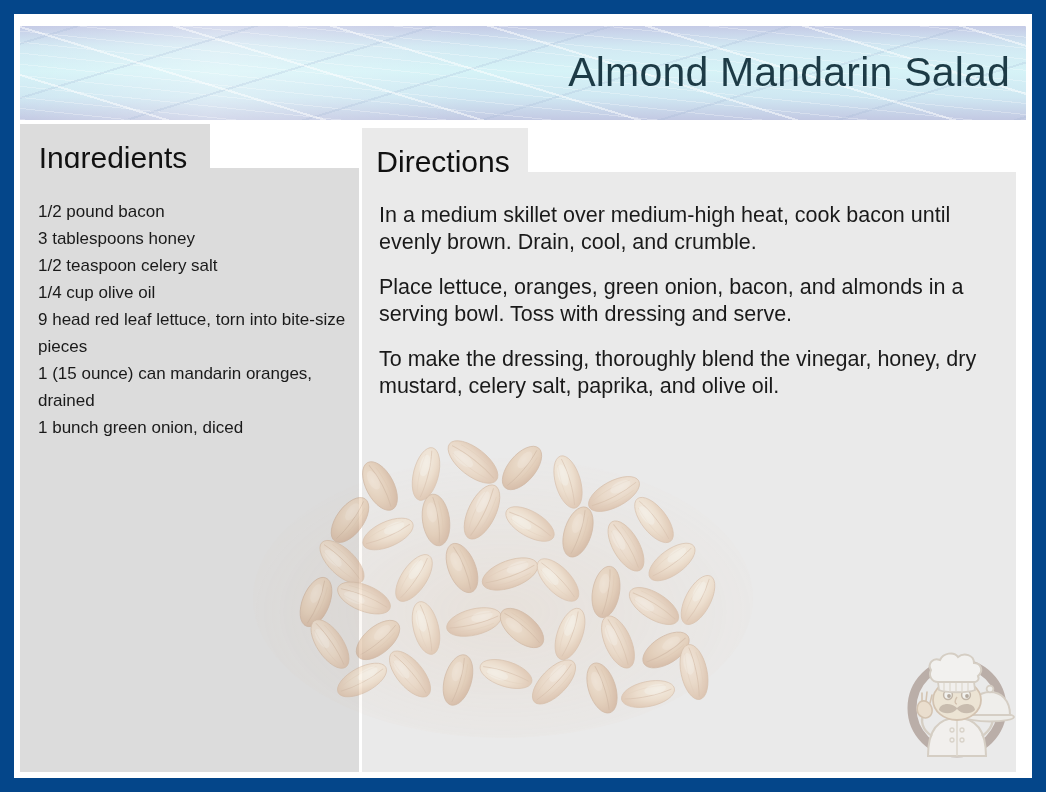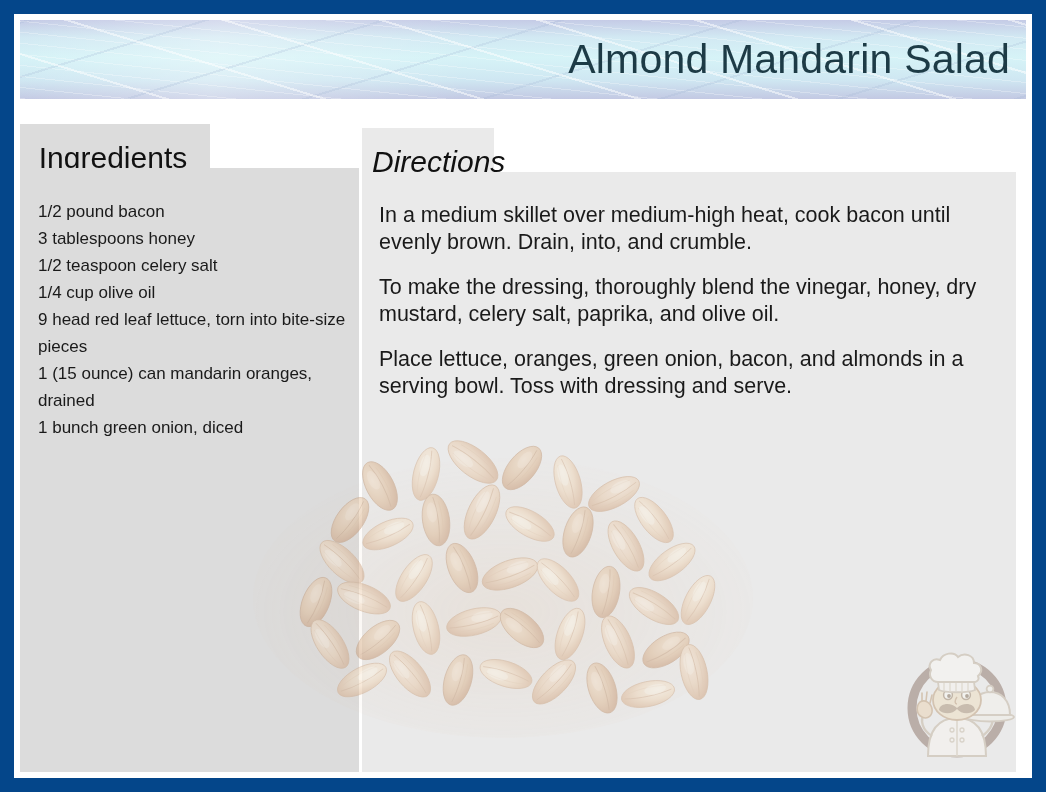--- a/index.html
+++ b/index.html
@@ -27,23 +27,23 @@
     width: 1018px;
     height: 764px;
     background: #ffffff;
     overflow: hidden;
   }
 
   
   #header-band {
     position: absolute;
     left: 6px;
-    top: 6px;
+    top: 12px;
     width: 1006px;
-    height: 79px;
+    height: 94px;
     background:
       linear-gradient(100deg,
         rgba(255,255,255,0)   0%,
         rgba(255,255,255,.30) 20%,
         rgba(255,255,255,0)   45%),
       linear-gradient(180deg,
         #c5cbe6 0%,
         #d2e9f3 22%,
         #d6f3f7 48%,
         #cfe7f2 76%,
@@ -128,23 +128,22 @@
     line-height: 27px;
     color: #1a1a1a;
     z-index: 3;
   }
   #ingredients-list li { list-style: none; }
 
   
   #directions-tab {
     left: 348px;
     top: 114px;
-    width: 132px;
+    width: 166px;
     background: #eaeaea;
-    font-style: italic;
   }
   #directions-panel {
     left: 348px;
     top: 158px;
     width: 654px;
     height: 600px;
     background: #eaeaea;
   }
   #directions-text {
     position: absolute;
@@ -205,23 +204,23 @@
           <li>9 head red leaf lettuce, torn into bite-size pieces</li>
           <li>1 (15 ounce) can mandarin oranges, drained</li>
           <li>1 bunch green onion, diced</li>
         </ul>
     </div>
 
     <div id="directions-tab" class="panel-tab">Directions</div>
 
     <div id="directions-panel" class="panel-body">
       <div id="directions-text">
-          <p>In a medium skillet over medium-high heat, cook bacon until evenly brown. Drain, into, and crumble.</p>
+          <p>In a medium skillet over medium-high heat, cook bacon until evenly brown. Drain, cool, and crumble.</p>
+          <p>Place lettuce, oranges, green onion, bacon, and almonds in a serving bowl. Toss with dressing and serve.</p>
           <p>To make the dressing, thoroughly blend the vinegar, honey, dry mustard, celery salt, paprika, and olive oil.</p>
-          <p>Place lettuce, oranges, green onion, bacon, and almonds in a serving bowl. Toss with dressing and serve.</p>
         </div>
     </div>
 
     <svg id="almond-photo" viewBox="0 0 546 330" xmlns="http://www.w3.org/2000/svg">
       <defs>
         <radialGradient id="nutA" cx="38%" cy="32%" r="72%">
           <stop offset="0%" stop-color="#f6e3cf"></stop>
           <stop offset="55%" stop-color="#e8c9a9"></stop>
           <stop offset="100%" stop-color="#cfa27e"></stop>
         </radialGradient>

